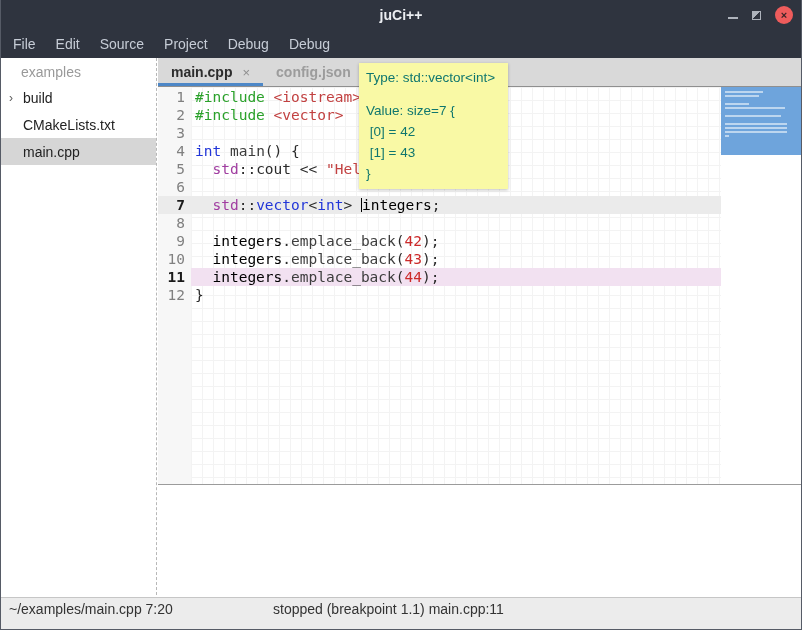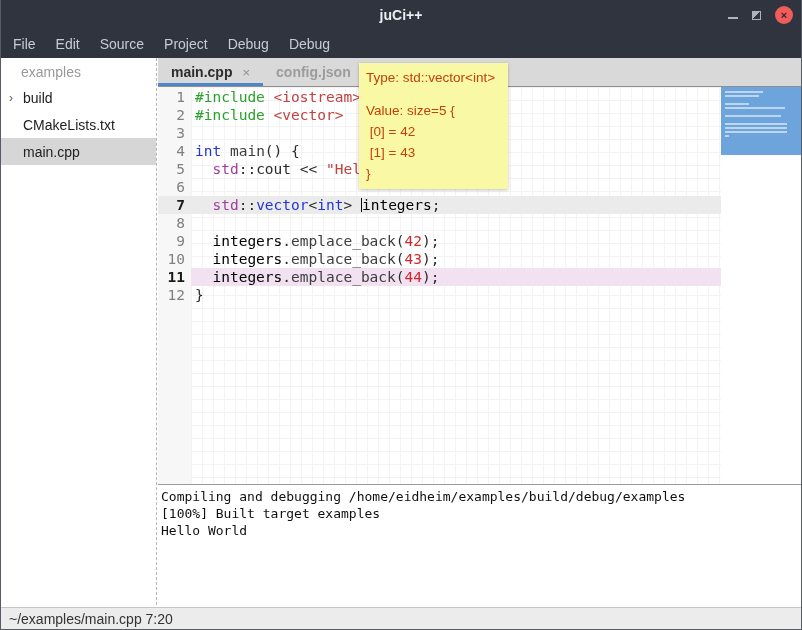--- a/index.html
+++ b/index.html
@@ -61,26 +61,26 @@
   .caret{display:inline-block;width:0;border-left:1.5px solid #000;height:14px;vertical-align:-2px}
 
   .minimap{position:relative;flex:1;background:#fff}
   .map-view{position:absolute;left:0;top:0;right:0;height:68px;background:var(--mapblue);padding:4px 0 0 4px}
   .map-line{height:2px;margin-bottom:2px;background:rgba(255,255,255,.55)}
 
   .divider-h{height:1px;background:#9b9b9b}
   .terminal{flex:1;background:#fff;font-family:"DejaVu Sans Mono","Liberation Mono",monospace;font-size:13px;color:#101010;padding:3px 2px 0 3px}
   .term-line{height:17px;line-height:17px;white-space:pre}
 
-  .statusbar{position:absolute;left:0;right:0;bottom:0;height:22px;background:var(--statusbg);border-top:1px solid #c6c6c6;font-size:14px;color:var(--statustext)}
+  .statusbar{position:absolute;left:0;right:0;bottom:0;height:32px;background:var(--statusbg);border-top:1px solid #c6c6c6;font-size:14px;color:var(--statustext)}
   .status-left{position:absolute;left:8px;top:0;line-height:23px}
   .status-center{position:absolute;left:272px;top:0;line-height:23px}
 
   .tooltip{position:absolute;left:358px;top:63px;width:149px;background:var(--tooltipbg);z-index:50;
-    padding:4px 0 5px 7px;font-size:13.5px;color:#c2410c;box-shadow:0 1px 3px rgba(0,0,0,.25);overflow:hidden}
+    padding:4px 0 5px 7px;font-size:13.5px;color:#0f766e;box-shadow:0 1px 3px rgba(0,0,0,.25);overflow:hidden}
   .tt-type{line-height:21px;white-space:nowrap}
   .tt-gap{height:12px}
   .tt-line{line-height:21px;white-space:pre}
 </style>
 </head>
 <body>
 
 <div class="window">
 
   <div class="titlebar">
@@ -198,35 +198,31 @@
             <div class="map-line" style="width: 62px;"></div>
             <div class="map-line" style="width: 62px;"></div>
             <div class="map-line" style="width: 62px;"></div>
             <div class="map-line" style="width: 4px;"></div>
           </div>
       </div>
     </div>
 
     <div class="divider-h"></div>
 
-    <div class="terminal" id="terminal">
-        <div class="term-line">Compiling and debugging /home/eidheim/examples/build/debug/examples</div>
-        <div class="term-line">[100%] Built target examples</div>
-        <div class="term-line">Hello World</div>
-      </div>
   </div>
 
   <div class="statusbar">
     <div class="status-left">~/examples/main.cpp 7:20</div>
+    <div class="status-center">stopped (breakpoint 1.1) main.cpp:11</div>
   </div>
 
   <div class="tooltip">
     <div class="tt-type">Type: std::vector&lt;int&gt;</div>
     <div class="tt-gap"></div>
     <div id="tt-values">
-        <div class="tt-line">Value: size=5 {</div>
+        <div class="tt-line">Value: size=7 {</div>
         <div class="tt-line"> [0] = 42</div>
         <div class="tt-line"> [1] = 43</div>
         <div class="tt-line">}</div>
       </div>
   </div>
 
 </div>
 
 </body></html>

